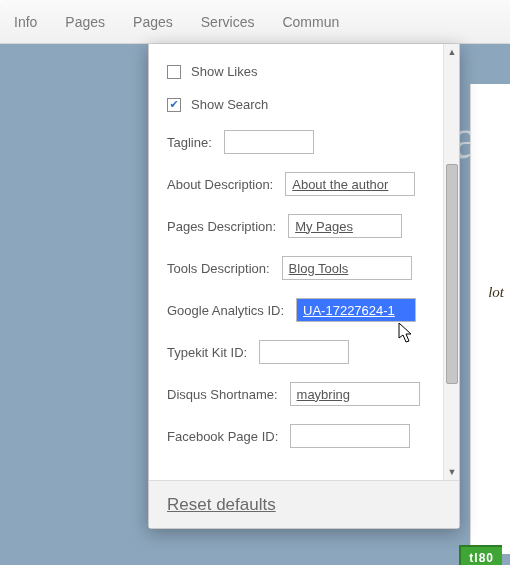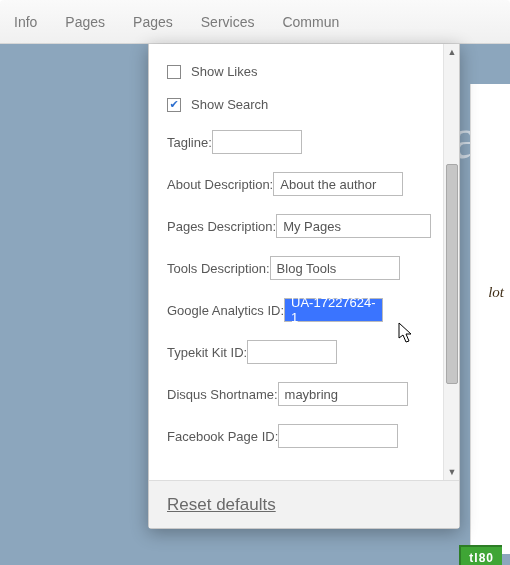--- a/index.html
+++ b/index.html
@@ -110,24 +110,25 @@
   }
   .chk.checked { color: #2d6fcf; }
   .chk.checked::before { content: "✔"; }
   .field {
     height: 24px;
     border: 1px solid #bbb;
     background: #fff;
     padding: 2px 6px;
     font-size: 13px;
     color: #555;
-    margin-left: 0;
+    margin-left: 12px;
     flex: 0 0 auto;
     display: inline-flex;
     align-items: center;
+    text-decoration: underline;
   }
   .field.sel {
     background: #3a74ff;
     color: #fff;
   }
   .panel-footer {
     position: absolute;
     left: 0; right: 0; bottom: 0;
     height: 48px;
     background: #f2f2f2;
@@ -225,29 +226,29 @@
         <div class="row">
           <label>Tagline:</label>
           <span class="field" style="width:90px"></span>
         </div>
         <div class="row">
           <label>About Description:</label>
           <span class="field" style="width:130px">About the author</span>
         </div>
         <div class="row">
           <label>Pages Description:</label>
-          <span class="field" style="width:155px">My Pages</span>
+          <span class="field" style="width:114px">My Pages</span>
         </div>
         <div class="row">
           <label>Tools Description:</label>
           <span class="field" style="width:130px">Blog Tools</span>
         </div>
         <div class="row">
           <label>Google Analytics ID:</label>
-          <span class="field sel" style="width:99px">UA-17227624-1</span>
+          <span class="field sel" style="width:120px">UA-17227624-1</span>
         </div>
         <div class="row">
           <label>Typekit Kit ID:</label>
           <span class="field" style="width:90px"></span>
         </div>
         <div class="row">
           <label>Disqus Shortname:</label>
           <span class="field" style="width:130px">maybring</span>
         </div>
         <div class="row">

